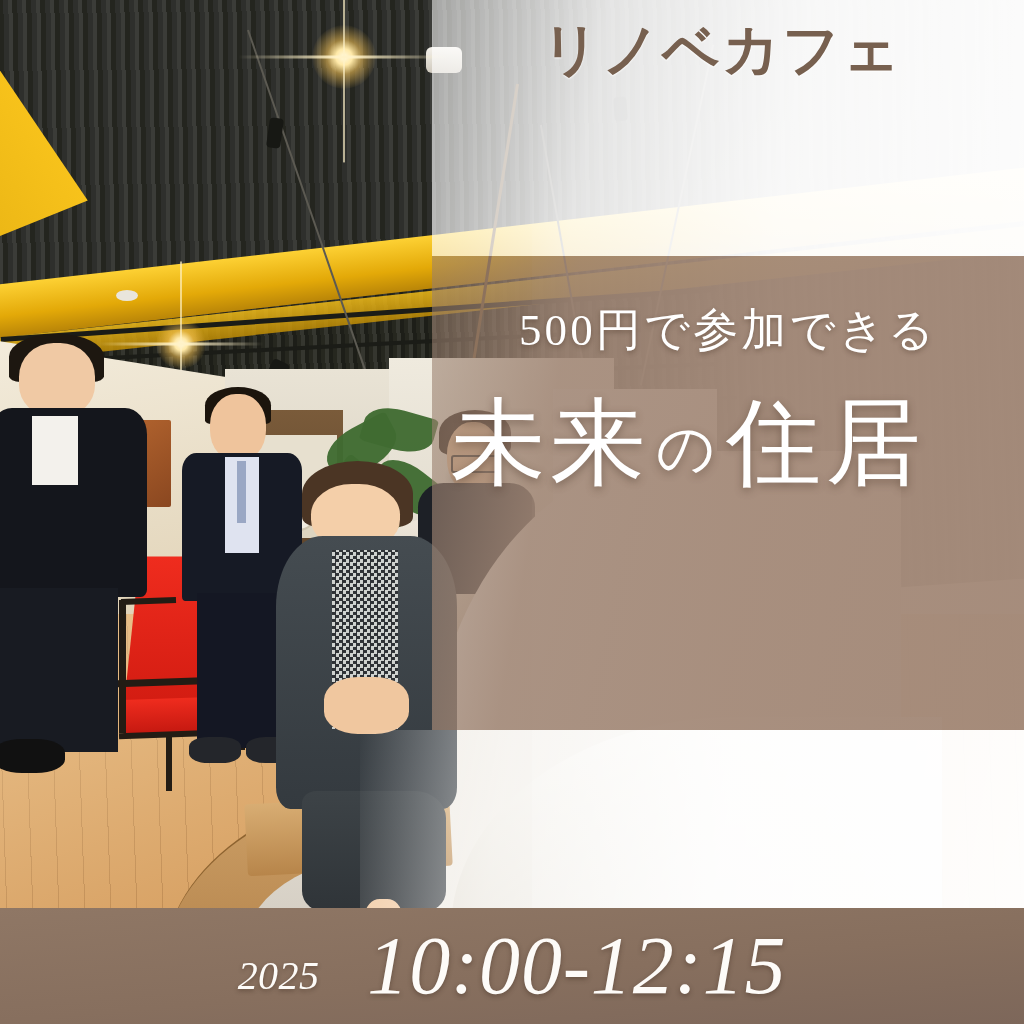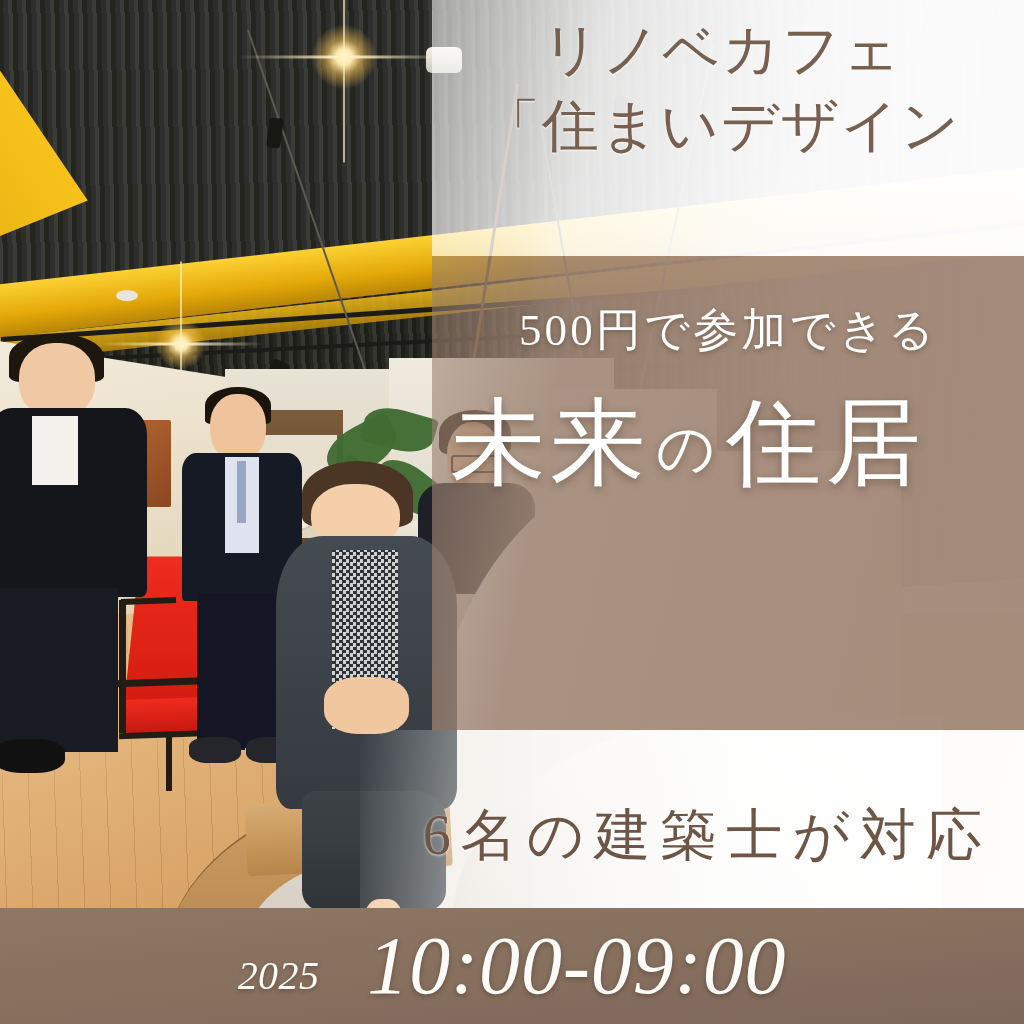--- a/index.html
+++ b/index.html
@@ -263,21 +263,21 @@
   }
 
   
   .title{
     position:absolute;left:432px;top:12px;width:580px;
     text-align:center;color:#77604f;
     font-family:"Liberation Serif",serif;
     font-size:57px;line-height:1.33;letter-spacing:.03em;
     text-shadow:0 1px 2px rgba(255,255,255,.9);
   }
-  .title span{display:block;}
+  .title span{display:block;font-weight:bold;}
 
   .sub-price{
     position:absolute;left:432px;top:300px;width:592px;
     text-align:center;color:#ffffff;
     font-size:45px;letter-spacing:.07em;
     text-shadow:0 2px 5px rgba(70,50,38,.45);
   }
   .headline{
     position:absolute;left:432px;top:396px;width:512px;
     text-align:center;color:#ffffff;
@@ -455,30 +455,28 @@
     <div class="haze"></div>
   </div>
 
   <div class="ov-top"></div>
   <div class="ov-brown"></div>
   <div class="ov-bottom"></div>
   <div class="ov-bar"></div>
 
   <div class="title">
     <span>リノベカフェ</span>
-    <span>「住まいデザイン</span>
   </div>
 
   <div class="sub-price">500円で参加できる</div>
 
   <div class="headline">
     <span>未来</span><span class="small">の</span><span>住居</span>
   </div>
 
 
-  <div class="staff">6名の建築士が対応</div>
 
   <div class="bar-row">
     <span class="bar-year">2025</span>
-    <span class="bar-time">10:00-09:00</span>
+    <span class="bar-time">10:00-12:15</span>
   </div>
 
 </div>
 
 </body></html>

